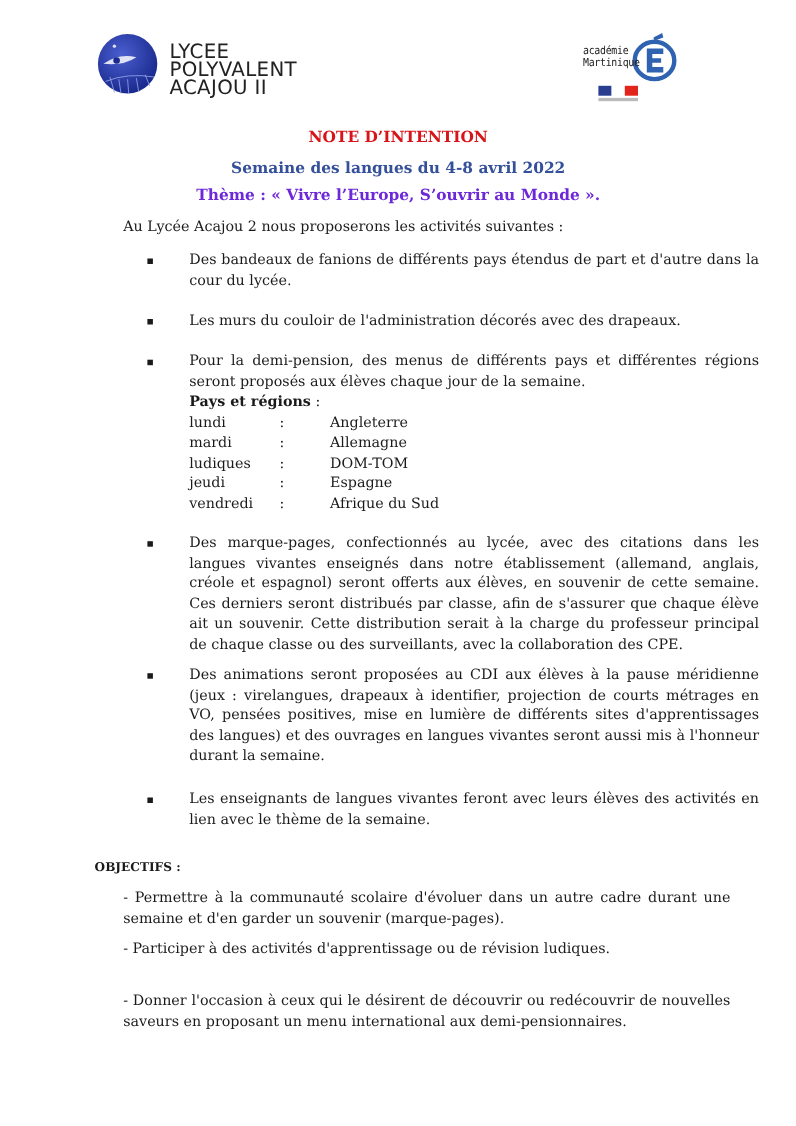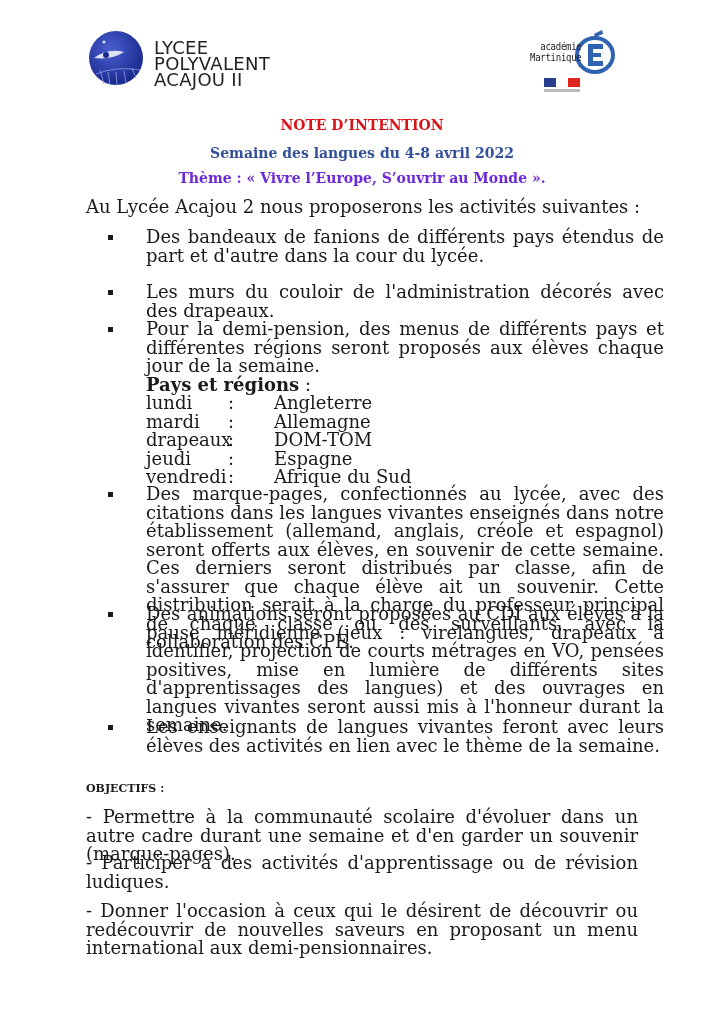--- a/index.html
+++ b/index.html
@@ -5,37 +5,37 @@
   html, body { margin: 0; padding: 0; background: #ffffff; }
   body { width: 724px; height: 1024px; position: relative; overflow: hidden;
          font-family: "DejaVu Serif", "Liberation Serif", serif; color: #1a1a1a; }
   .page { position: absolute; left: 0; top: 0; width: 724px; height: 1024px; }
 
   
   .logo-left { position: absolute; left: 88px; top: 28px; width: 220px; height: 60px; }
   .logo-left .globe { position: absolute; left: 0; top: 2px; width: 56px; height: 56px; }
   .logo-left .lname { position: absolute; left: 66px; top: 12px; font-family: "DejaVu Sans", sans-serif;
      font-size: 18px; line-height: 16px; letter-spacing: 0.3px; color: #222; }
-  .logo-right { position: absolute; left: 530px; top: 28px; width: 100px; height: 70px; text-align: right; }
+  .logo-right { position: absolute; left: 530px; top: 28px; width: 100px; height: 70px; }
   .logo-right .acad { position: absolute; left: 0; top: 13px; font-family: "DejaVu Sans Mono", monospace;
      font-size: 10px; line-height: 11px; color: #222; letter-spacing: -0.3px; transform: scaleX(0.9); transform-origin: left; }
   .logo-right .bigE { position: absolute; left: 42px; top: 0px; width: 46px; height: 46px; }
   .logo-right .flag { position: absolute; left: 14px; top: 50px; width: 36px; height: 9px; display: flex; }
   .logo-right .flag span { flex: 1; }
   .logo-right .rf-text { position: absolute; left: 14px; top: 61px; width: 36px; height: 3px; background: #bbb; }
 
   
   .t1 { position: absolute; left: 0; width: 724px; top: 117px; text-align: center; font-weight: bold;
         font-size: 14px; color: #d7141a; }
   .t2 { position: absolute; left: 0; width: 724px; top: 145px; text-align: center; font-weight: bold;
         font-size: 14px; color: #34509a; }
   .t3 { position: absolute; left: 0; width: 724px; top: 170px; text-align: center; font-weight: bold;
         font-size: 14px; color: #6d28d9; }
 
-  .txt { font-size: 18px; line-height: 18.5px; }
+  .txt { font-size: 13px; line-height: 18.5px; margin-left: 26px; }
   .intro { position: absolute; left: 86px; top: 198px; }
   .bullet { position: absolute; left: 108px; width: 530px; }
   .bullet .dot { position: absolute; left: 0; top: 7px; width: 5px; height: 5px; background: #1a1a1a; }
   .bullet .body { position: absolute; left: 38px; width: 518px; text-align: justify; }
   .b1 { top: 228px; } .b2 { top: 283px; } .b3 { top: 320px; }
   .b4 { top: 485px; } .b5 { top: 605px; } .b6 { top: 718px; }
 
   .sub { font-weight: bold; }
   .sched { margin-top: 0; }
   .sched-row { display: flex; height: 18.5px; }
@@ -117,21 +117,21 @@
           <span class="day">lundi</span>
           <span class="sep">:</span>
           <span class="place">Angleterre</span>
         </div>
         <div class="sched-row">
           <span class="day">mardi</span>
           <span class="sep">:</span>
           <span class="place">Allemagne</span>
         </div>
         <div class="sched-row">
-          <span class="day">drapeaux</span>
+          <span class="day">ludiques</span>
           <span class="sep">:</span>
           <span class="place">DOM-TOM</span>
         </div>
         <div class="sched-row">
           <span class="day">jeudi</span>
           <span class="sep">:</span>
           <span class="place">Espagne</span>
         </div>
         <div class="sched-row">
           <span class="day">vendredi</span>

